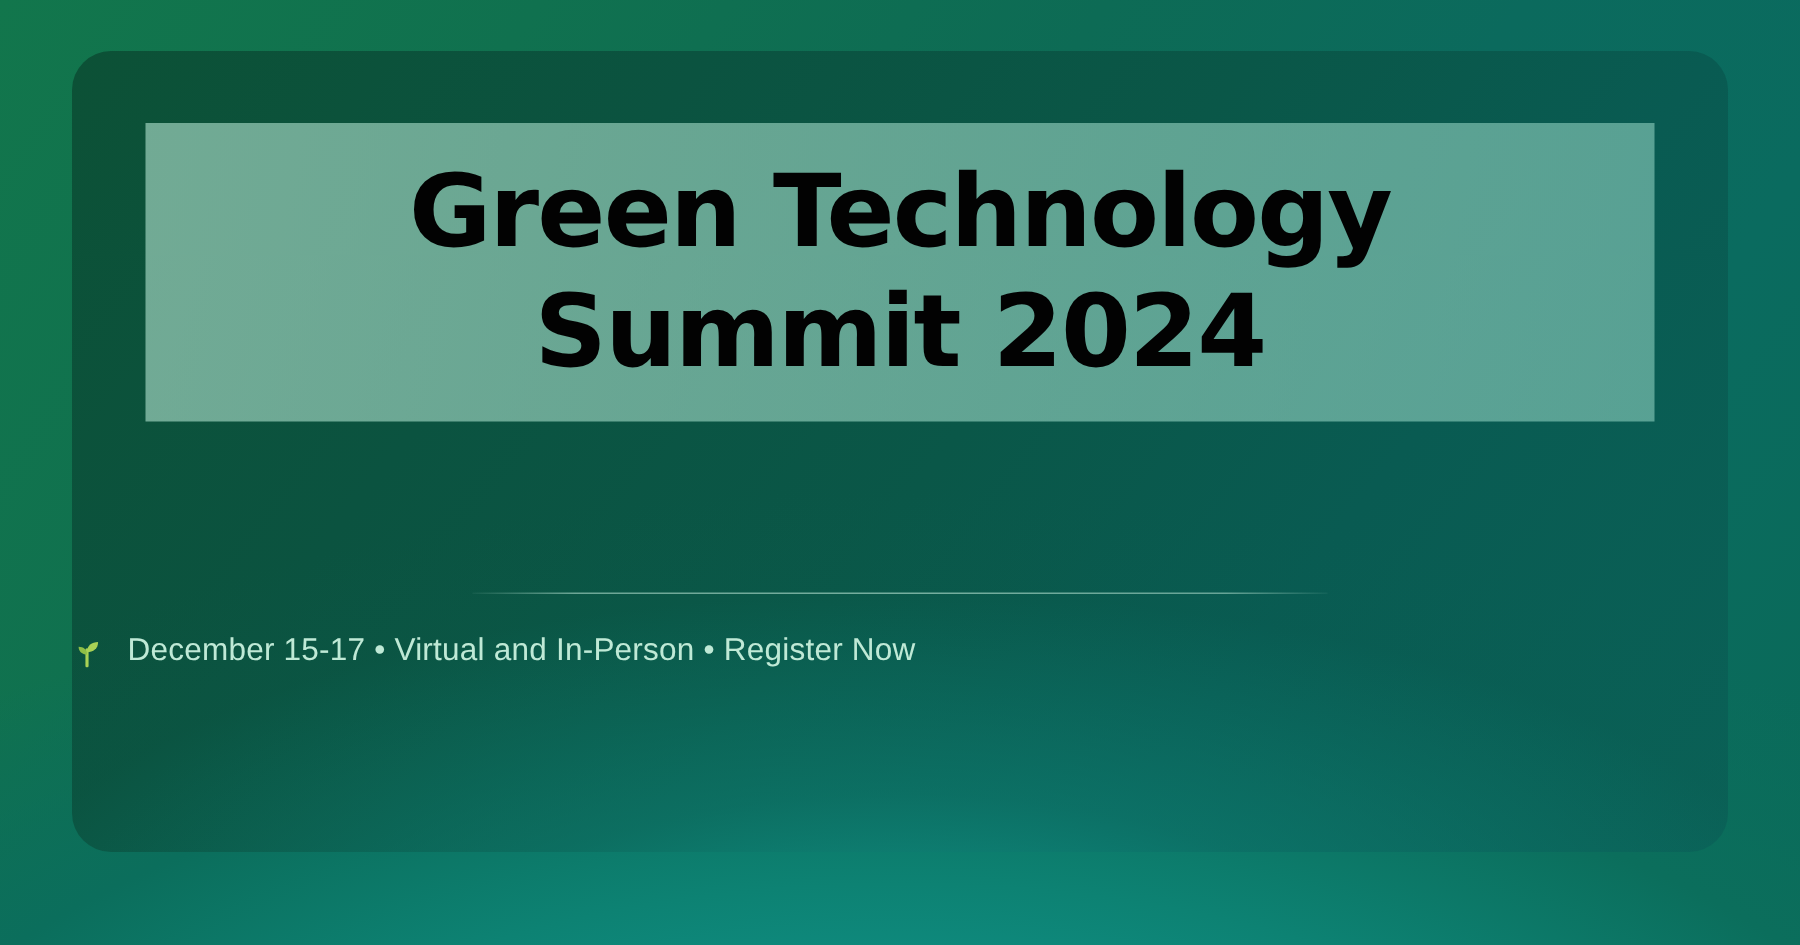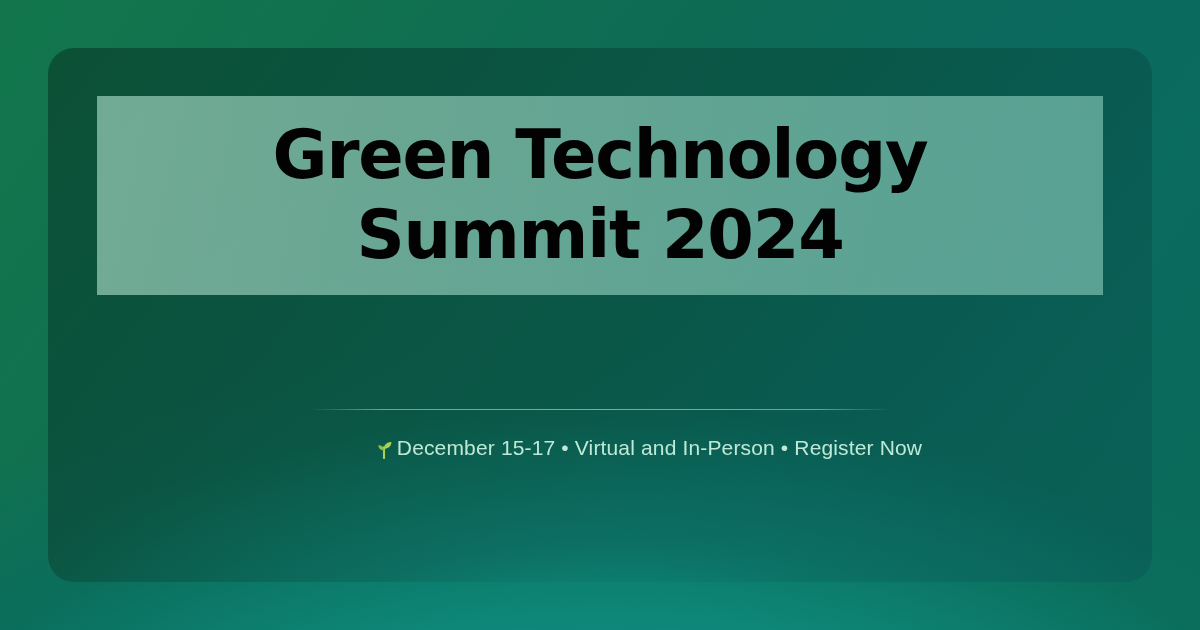--- a/index.html
+++ b/index.html
@@ -16,21 +16,21 @@
     width:1200px; height:630px;
     background:
       radial-gradient(ellipse 95% 82% at 50% 128%,
           #12a79a 0%, #109288 22%, #0d8273 42%, #0b6e5c 62%, rgba(12,104,79,0) 85%),
       linear-gradient(125deg, #12764c 0%, #10714f 22%, #0d6b55 45%, #0b6a5d 62%, #0a6b5f 78%, #0a6a58 100%);
   }
 
   
   #poster-card{
     position:absolute;
-    left:48px; top:48px;
+    left:48px; top:34px;
     width:1104px; height:534px;
     border-radius:26px;
     background:
       radial-gradient(ellipse 82% 72% at 50% 118%,
           rgba(18,165,150,0.85) 0%, rgba(14,130,118,0.55) 35%, rgba(10,95,80,0.10) 70%, rgba(10,90,75,0) 88%),
       linear-gradient(128deg, #0c5136 0%, #0b5340 28%, #0a5748 52%, #095b52 72%, #0a6157 100%);
     overflow:hidden;
   }
 
   
@@ -88,23 +88,21 @@
     border:0;
   }
 
   
   #poster-meta{
     position:absolute;
     left:0; top:388px;
     width:1104px;
     display:flex;
     align-items:center;
-    justify-content:center;
-    gap:3px;
-    margin-left:48px;
+    gap:17px;
   }
 
   #seedling-icon{
     display:inline-block;
     width:20px; height:22px;
     flex:0 0 auto;
     line-height:0;
   }
 
   #poster-meta-text{

